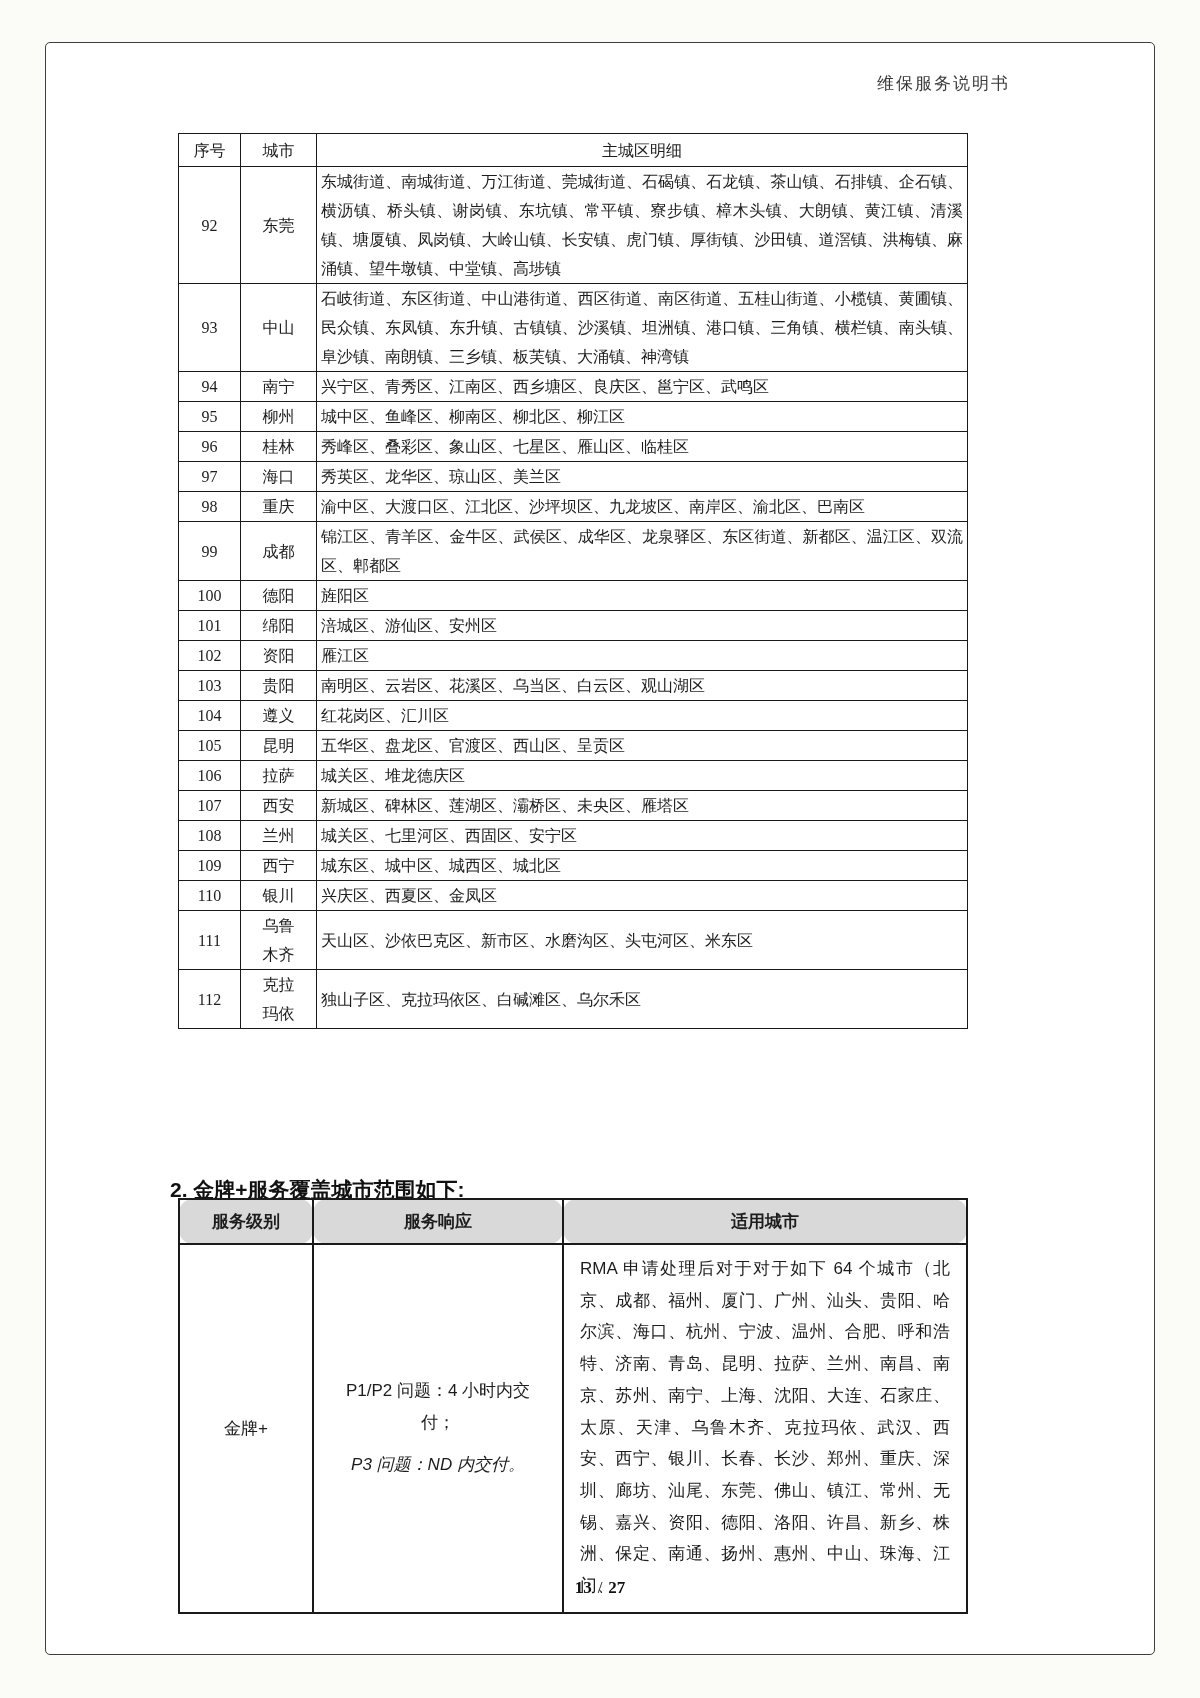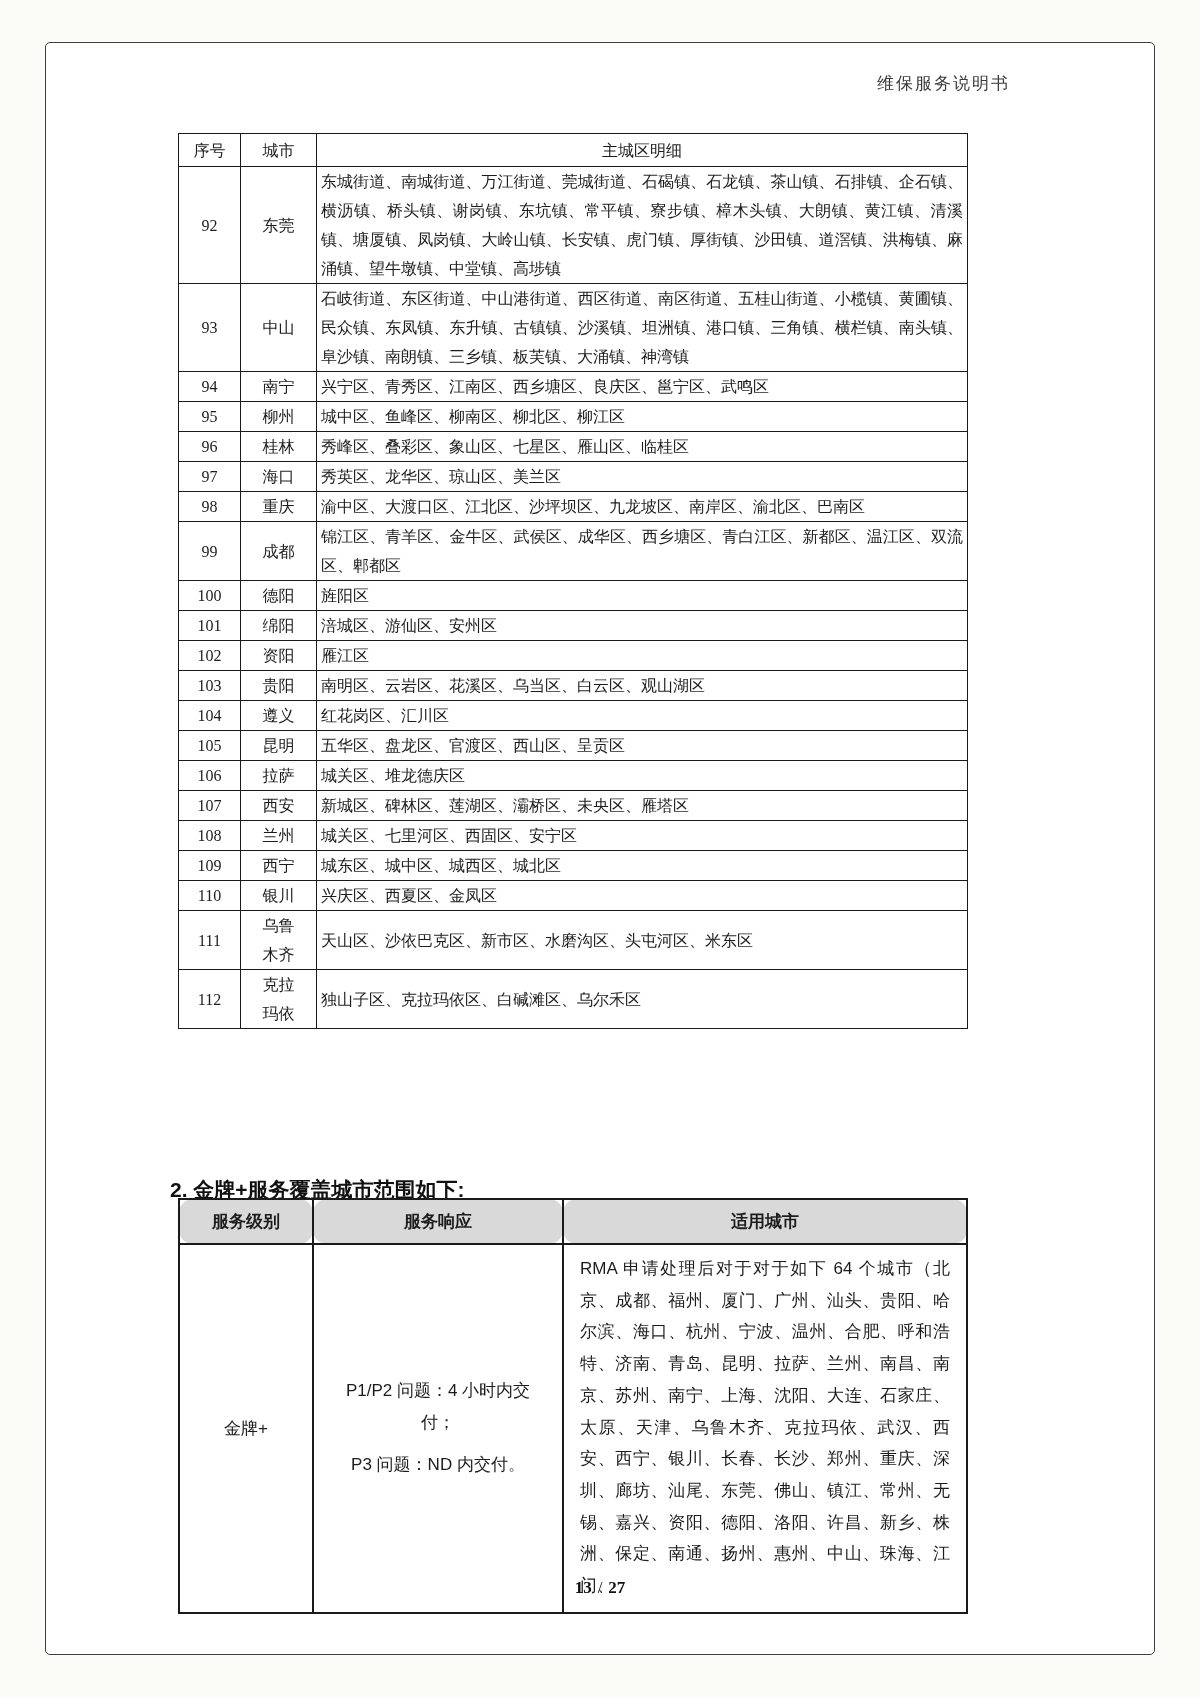--- a/index.html
+++ b/index.html
@@ -32,21 +32,21 @@
   table.t2 { position:absolute; left:178px; top:1198px; width:790px;
              border-collapse:collapse; table-layout:fixed;
              font-size:17px; color:#1c1c1c; }
   table.t2 th, table.t2 td { border:2px solid #1a1a1a; vertical-align:middle; }
   table.t2 th { background:#d9d9d9; font-weight:bold; height:45px; text-align:center;border-radius:14px; }
   table.t2 col.s-level { width:134px; }
   table.t2 col.s-resp  { width:250px; }
   table.t2 td { height:302px; }
   table.t2 td.level { text-align:center; }
   table.t2 td.resp  { text-align:center; padding:0 25px; line-height:32px; }
-  table.t2 td.resp .resp-line2 { margin-top:10px; }
+  table.t2 td.resp .resp-line2 { margin-top:10px;font-style:italic; }
   table.t2 td.cities { padding:8px 16px 10px 16px; line-height:31.7px;
                        text-align:justify; vertical-align:top; }
   table.t2 td.cities .cities-text { display:block; }
 
   
   .footer { position:absolute; left:0; top:1578px; width:1200px; text-align:center;
             font-family:"Liberation Serif", serif; font-size:17px; color:#111; }
   .footer b { font-weight:bold; }
   .footer .sep { font-weight:normal; padding:0 6px; }
 </style>
@@ -102,21 +102,21 @@
         <td class="detail">秀英区、龙华区、琼山区、美兰区</td>
       </tr>
       <tr>
         <td class="no">98</td>
         <td class="city"><span class="city-inner">重庆</span></td>
         <td class="detail">渝中区、大渡口区、江北区、沙坪坝区、九龙坡区、南岸区、渝北区、巴南区</td>
       </tr>
       <tr>
         <td class="no">99</td>
         <td class="city"><span class="city-inner">成都</span></td>
-        <td class="detail">锦江区、青羊区、金牛区、武侯区、成华区、西乡塘区、青白江区、新都区、温江区、双流区、郫都区</td>
+        <td class="detail">锦江区、青羊区、金牛区、武侯区、成华区、龙泉驿区、东区街道、新都区、温江区、双流区、郫都区</td>
       </tr>
       <tr>
         <td class="no">100</td>
         <td class="city"><span class="city-inner">德阳</span></td>
         <td class="detail">旌阳区</td>
       </tr>
       <tr>
         <td class="no">101</td>
         <td class="city"><span class="city-inner">绵阳</span></td>
         <td class="detail">涪城区、游仙区、安州区</td>

